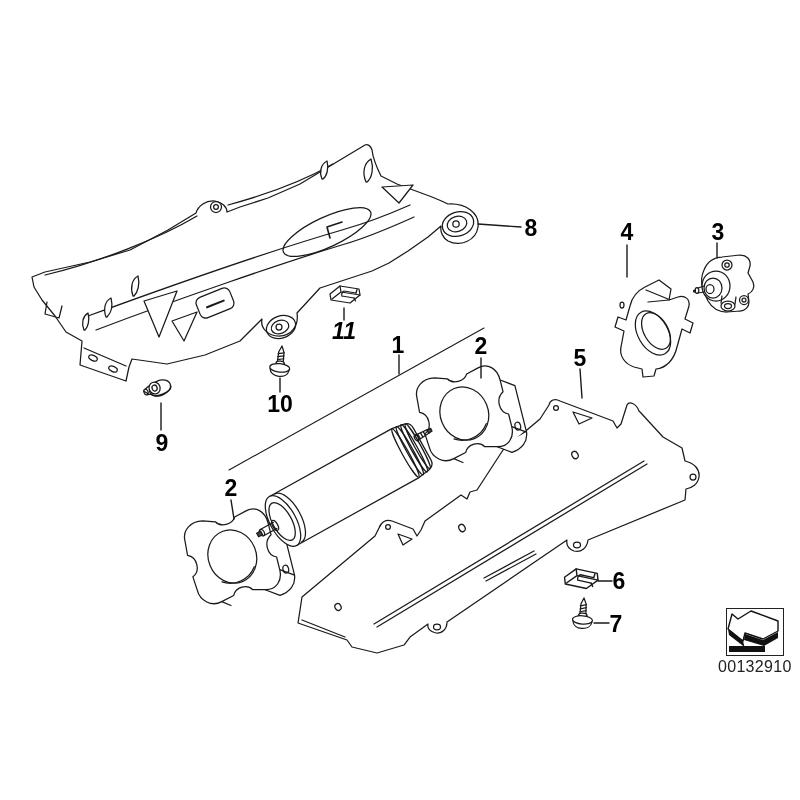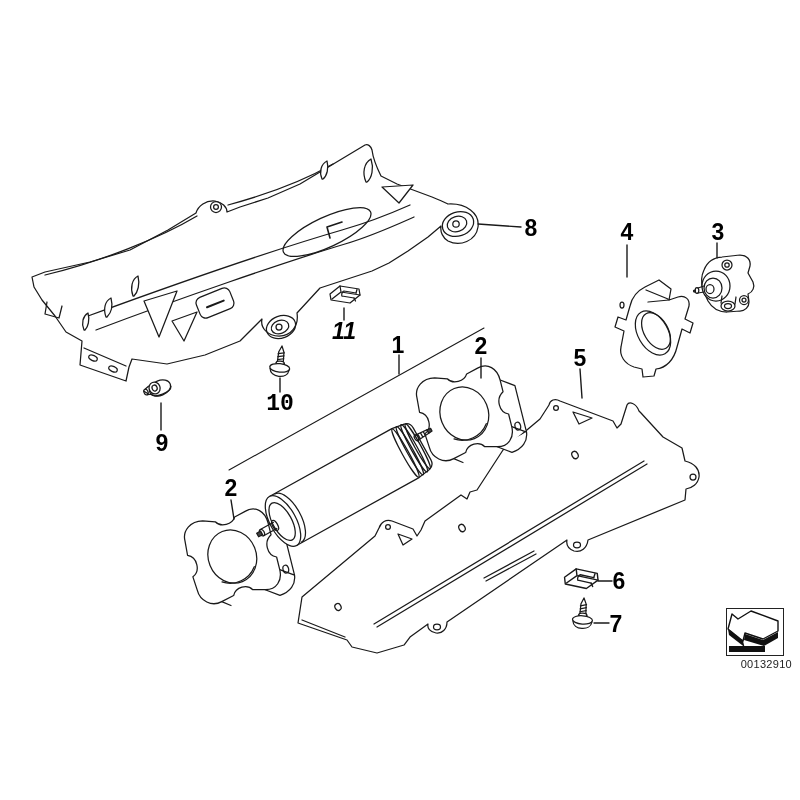--- a/index.html
+++ b/index.html
@@ -8,22 +8,22 @@
   .callout{
     position:absolute;transform:translate(-50%,-50%);
     font-family:"Liberation Sans",sans-serif;font-weight:700;font-size:23px;
     color:#000;line-height:1;white-space:nowrap;
   }
   .stamp-box{
     position:absolute;left:726px;top:608px;width:58px;height:48px;
     border:1.5px solid #222;background:#fff;box-sizing:border-box;
   }
   .stamp-num{
-    position:absolute;left:718px;top:658px;width:74px;text-align:right;
-    font-family:"Liberation Sans",sans-serif;font-size:11px;color:#222;
+    position:absolute;left:718px;top:658px;width:74px;text-align:left;
+    font-family:"Liberation Sans",sans-serif;font-size:16px;color:#222;
     letter-spacing:0.3px;
   }
 </style>
 </head>
 <body>
 
 <div class="stage">
 
 <svg width="800" height="800" viewBox="0 0 800 800">
   <g stroke="#1a1a1a" stroke-width="1.25" fill="none" stroke-linecap="round" stroke-linejoin="round">
@@ -256,21 +256,21 @@
 <div class="callout" style="left:398px;top:345px;">1</div>
 <div class="callout" style="left:481px;top:346px;">2</div>
 <div class="callout" style="left:231px;top:488px;">2</div>
 <div class="callout" style="left:718px;top:232px;">3</div>
 <div class="callout" style="left:627px;top:232px;">4</div>
 <div class="callout" style="left:580px;top:358px;">5</div>
 <div class="callout" style="left:619px;top:581px;">6</div>
 <div class="callout" style="left:616px;top:624px;">7</div>
 <div class="callout" style="left:531px;top:228px;">8</div>
 <div class="callout" style="left:162px;top:443px;">9</div>
-<div class="callout" style="left:280px;top:404px;font-family:Liberation Mono, monospace;">10</div>
+<div class="callout" style="left:280px;top:404px;">10</div>
 <div class="callout" style="left:344px;top:331px;font-style:italic;">11</div>
 
 <div class="stamp-box">
   <svg width="55" height="45" viewBox="0 0 55 45">
     <path d="M 1,20 L 5,5 L 11,10 L 24,2 L 51,12 L 51,22 L 36,30 L 18,24 L 16,32 Z" fill="#fff" stroke="#111" stroke-width="1.4" stroke-linejoin="round"></path>
     <path d="M 18,25 L 36,31 L 51,23 L 51,29 L 37,37 L 17,31 Z" fill="#111"></path>
     <path d="M 1,20 L 16,32 L 17.5,38 L 2,26 Z" fill="#111"></path>
     <rect x="2" y="37" width="36" height="6" fill="#111"></rect>
   </svg>
 </div>

